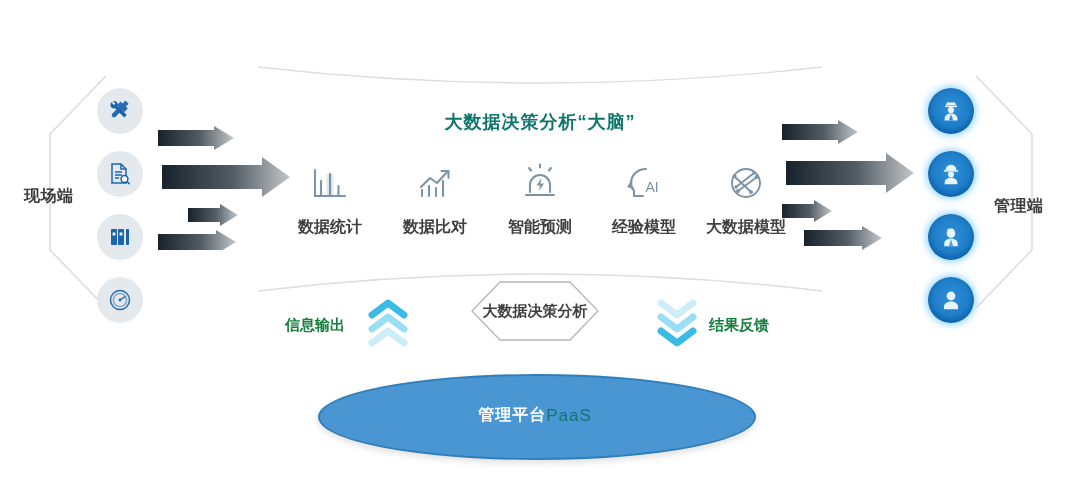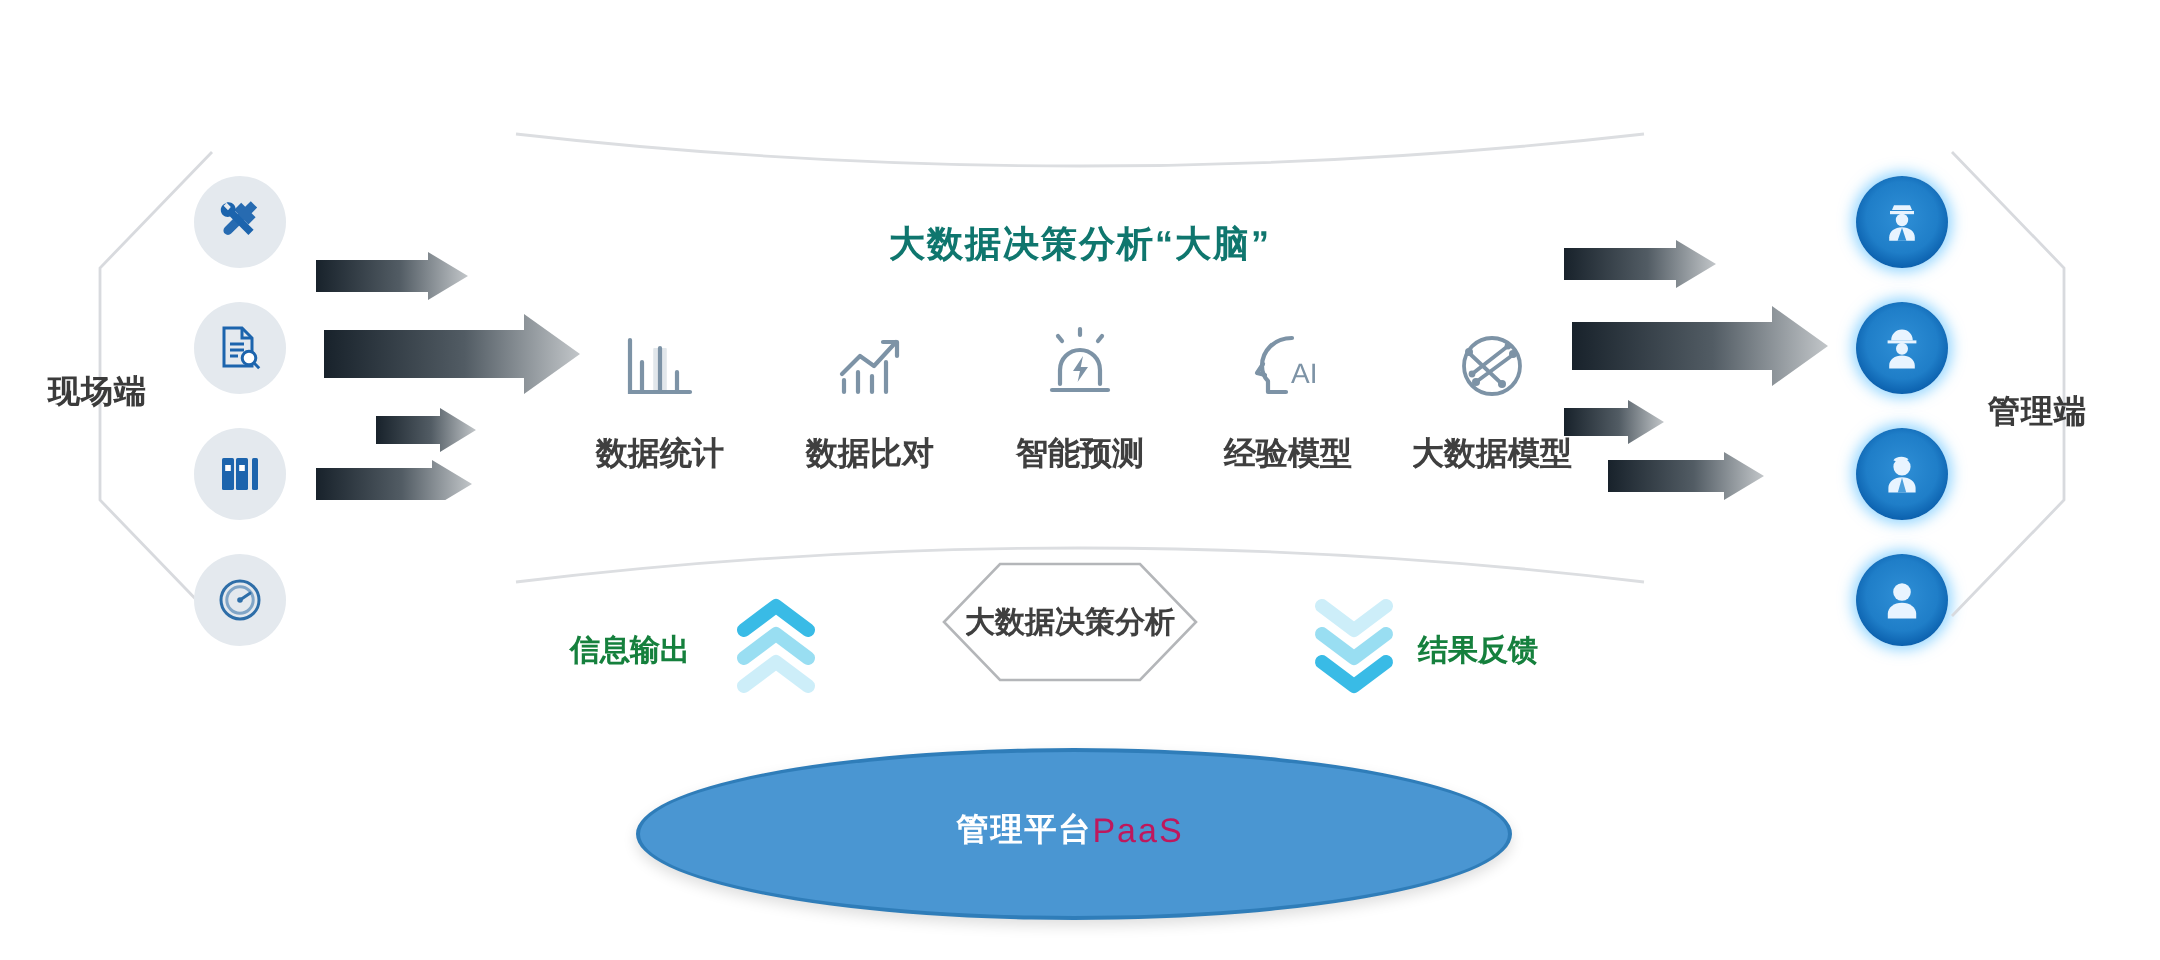--- a/index.html
+++ b/index.html
@@ -137,21 +137,21 @@
     top: 374px;
     width: 434px;
     height: 82px;
     display: flex;
     flex-direction: row;
     align-items: center;
     justify-content: center;
     color: #ffffff;
   }
   #paas-title { font-size: 16px; font-weight: bold; letter-spacing: 1px; }
-  #paas-sub { font-size: 17px; margin-top: 2px; color: #be185d; letter-spacing: 1px; }
+  #paas-sub { font-size: 17px; margin-top: 2px; color: #0f766e; letter-spacing: 1px; }
 </style>
 </head>
 <body>
 
 <div id="canvas">
 
   <svg class="abs" style="left:38px; top:72px;" width="72" height="240" viewBox="0 0 72 240">
     <path d="M68 4 L12 62 L12 178 L68 236" fill="none" stroke="#d8dade" stroke-width="1.4"></path>
   </svg>
   <div class="side-label" style="left:24px; top:186px;">现场端</div>

